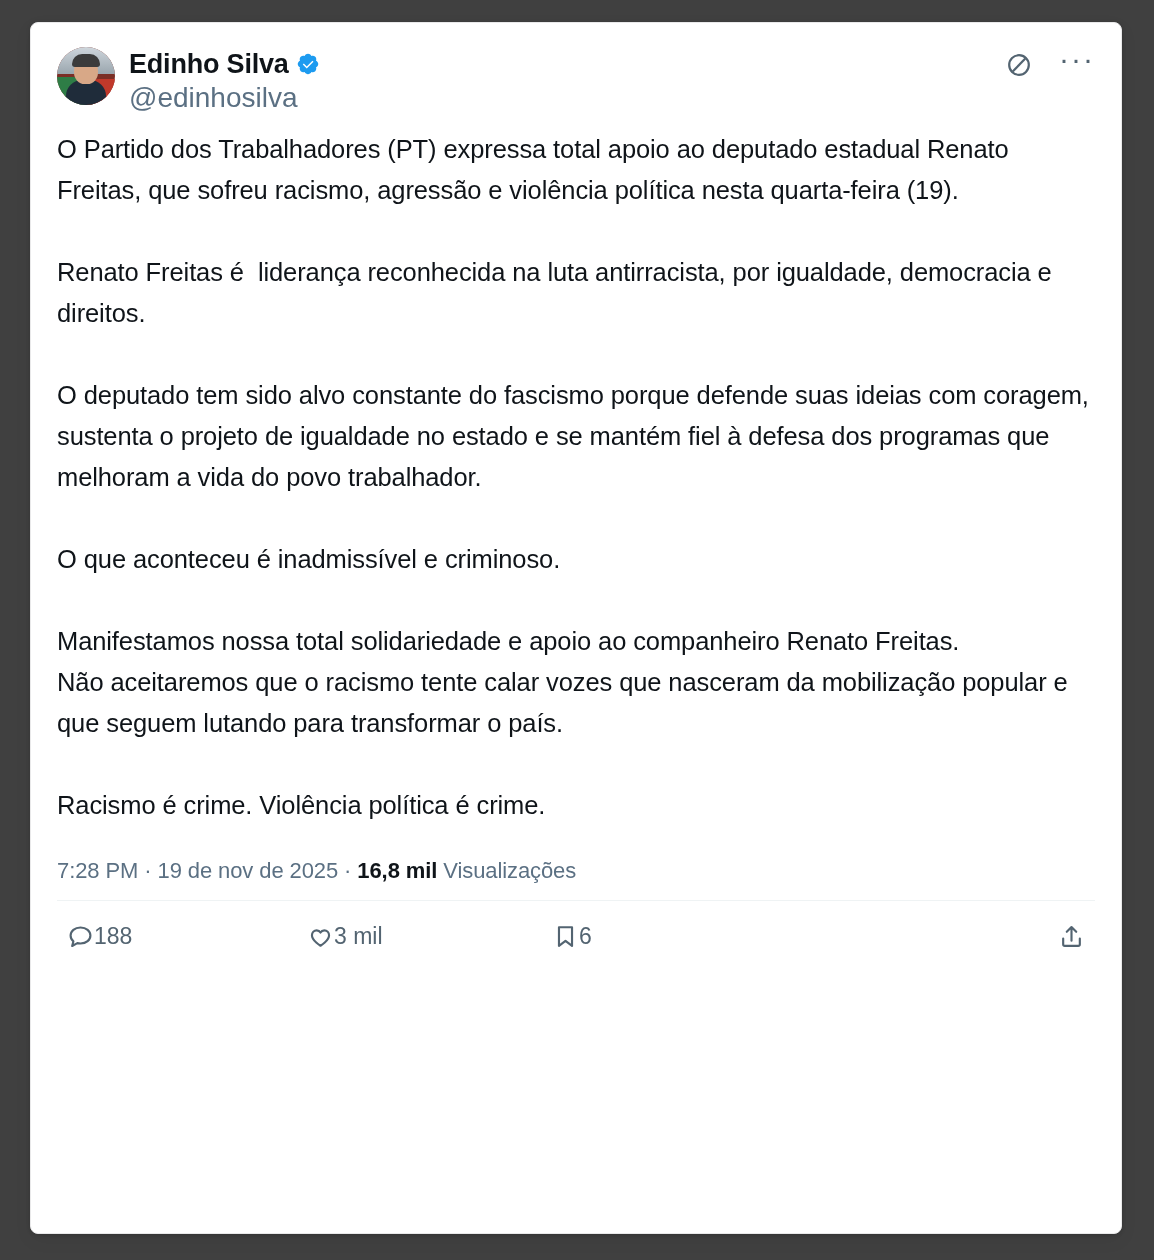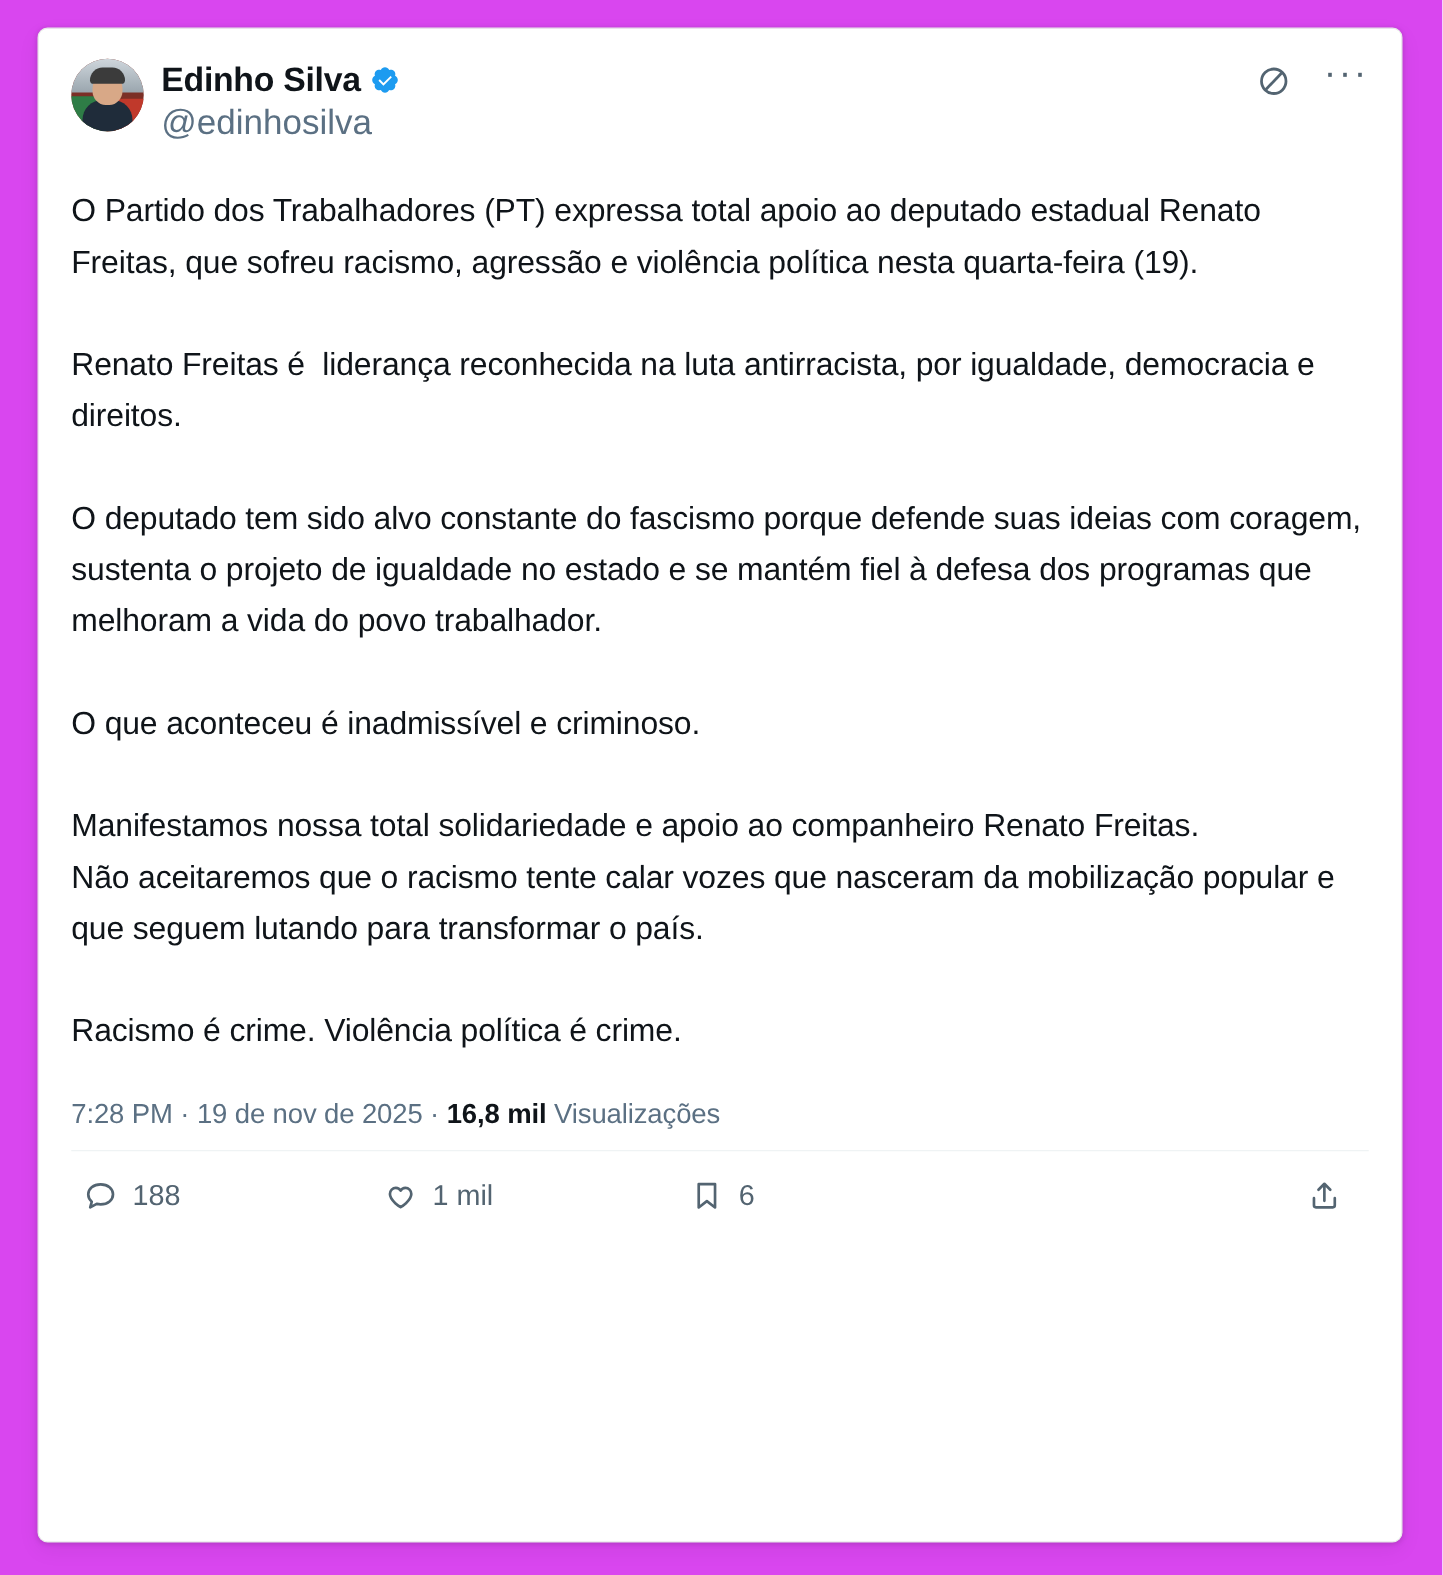--- a/index.html
+++ b/index.html
@@ -10,21 +10,21 @@
     width: 1154px;
     height: 1260px;
     background: #ffffff;
     font-family: "Liberation Sans", sans-serif;
     overflow: hidden;
   }
   .page {
     position: relative;
     width: 1154px;
     height: 1260px;
-    background: #d946ef;
+    background: #404040;
     box-sizing: border-box;
   }
   .card {
     position: absolute;
     left: 30px;
     top: 22px;
     width: 1092px;
     height: 1212px;
     background: #ffffff;
     border: 1px solid #e9e9ea;
@@ -142,21 +142,21 @@
     font-size: 30px;
     line-height: 14px;
     color: #536471;
     letter-spacing: 2px;
     padding-bottom: 12px;
     cursor: pointer;
   }
 
   
   .tweet-text {
-    margin-top: 24px;
+    margin-top: 4px;
     font-size: 25.5px;
     line-height: 41px;
     color: #0f1419;
     letter-spacing: -0.1px;
     white-space: pre-wrap;
     word-wrap: break-word;
   }
 
   
   .tweet-meta {
@@ -182,21 +182,21 @@
   
   .actions {
     display: flex;
     align-items: center;
     height: 70px;
     padding: 0 10px;
   }
   .action {
     display: flex;
     align-items: center;
-    gap: 12px;
+    gap: 0;
     color: #536471;
     font-size: 23px;
     cursor: pointer;
   }
   .action svg {
     width: 27px;
     height: 27px;
     display: block;
   }
   .a-reply { flex: 0 0 240px; }
@@ -278,21 +278,21 @@
           <span>188</span>
         </div>
 
 
         <div class="action a-like">
           <span>
             <svg viewBox="0 0 24 24" aria-hidden="true">
               <path fill="none" stroke="#536471" stroke-width="1.9" stroke-linejoin="round" d="M12 20.2s-7.6-4.5-7.6-9.3c0-2.5 1.9-4.4 4.2-4.4 1.6 0 2.8.9 3.4 2 .6-1.1 1.8-2 3.4-2 2.3 0 4.2 1.9 4.2 4.4 0 4.8-7.6 9.3-7.6 9.3z"></path>
             </svg>
           </span>
-          <span>1 mil</span>
+          <span>3 mil</span>
         </div>
 
         <div class="action a-bookmark">
           <span>
             <svg viewBox="0 0 24 24" aria-hidden="true">
               <path fill="none" stroke="#536471" stroke-width="1.9" stroke-linejoin="round" d="M6.2 3.8h11.6v16.6L12 15.9l-5.8 4.5z"></path>
             </svg>
           </span>
           <span>6</span>
         </div>

